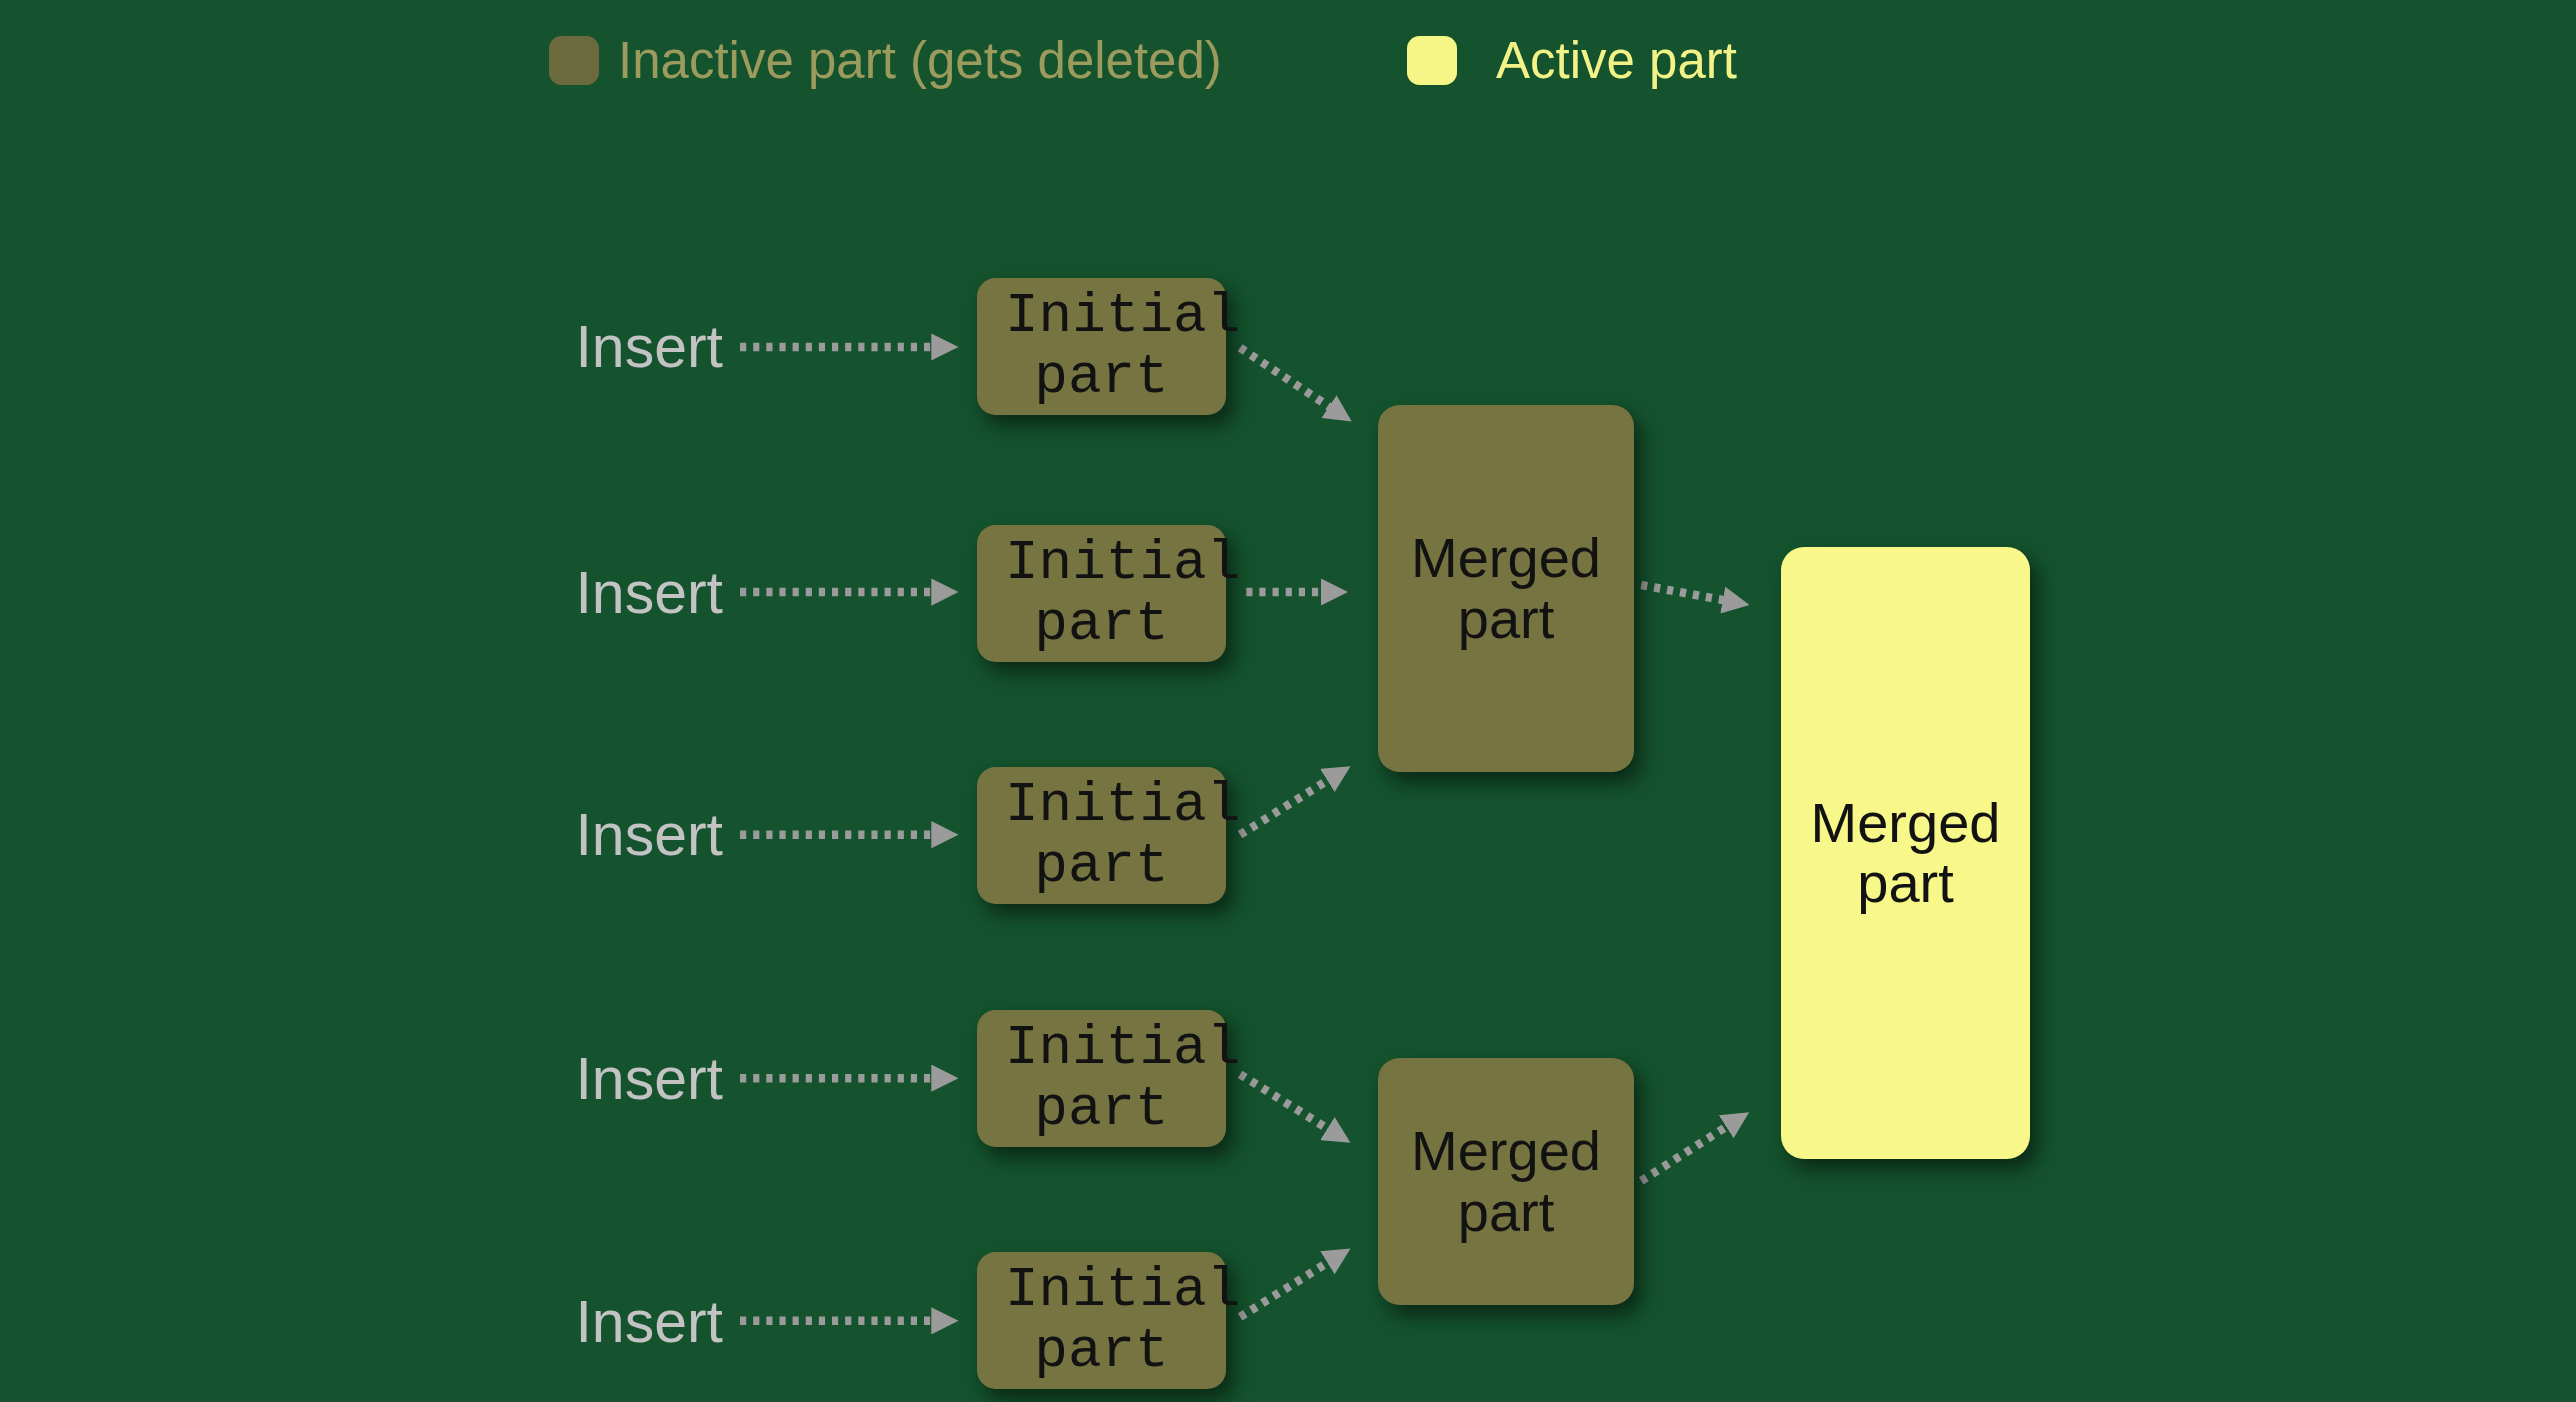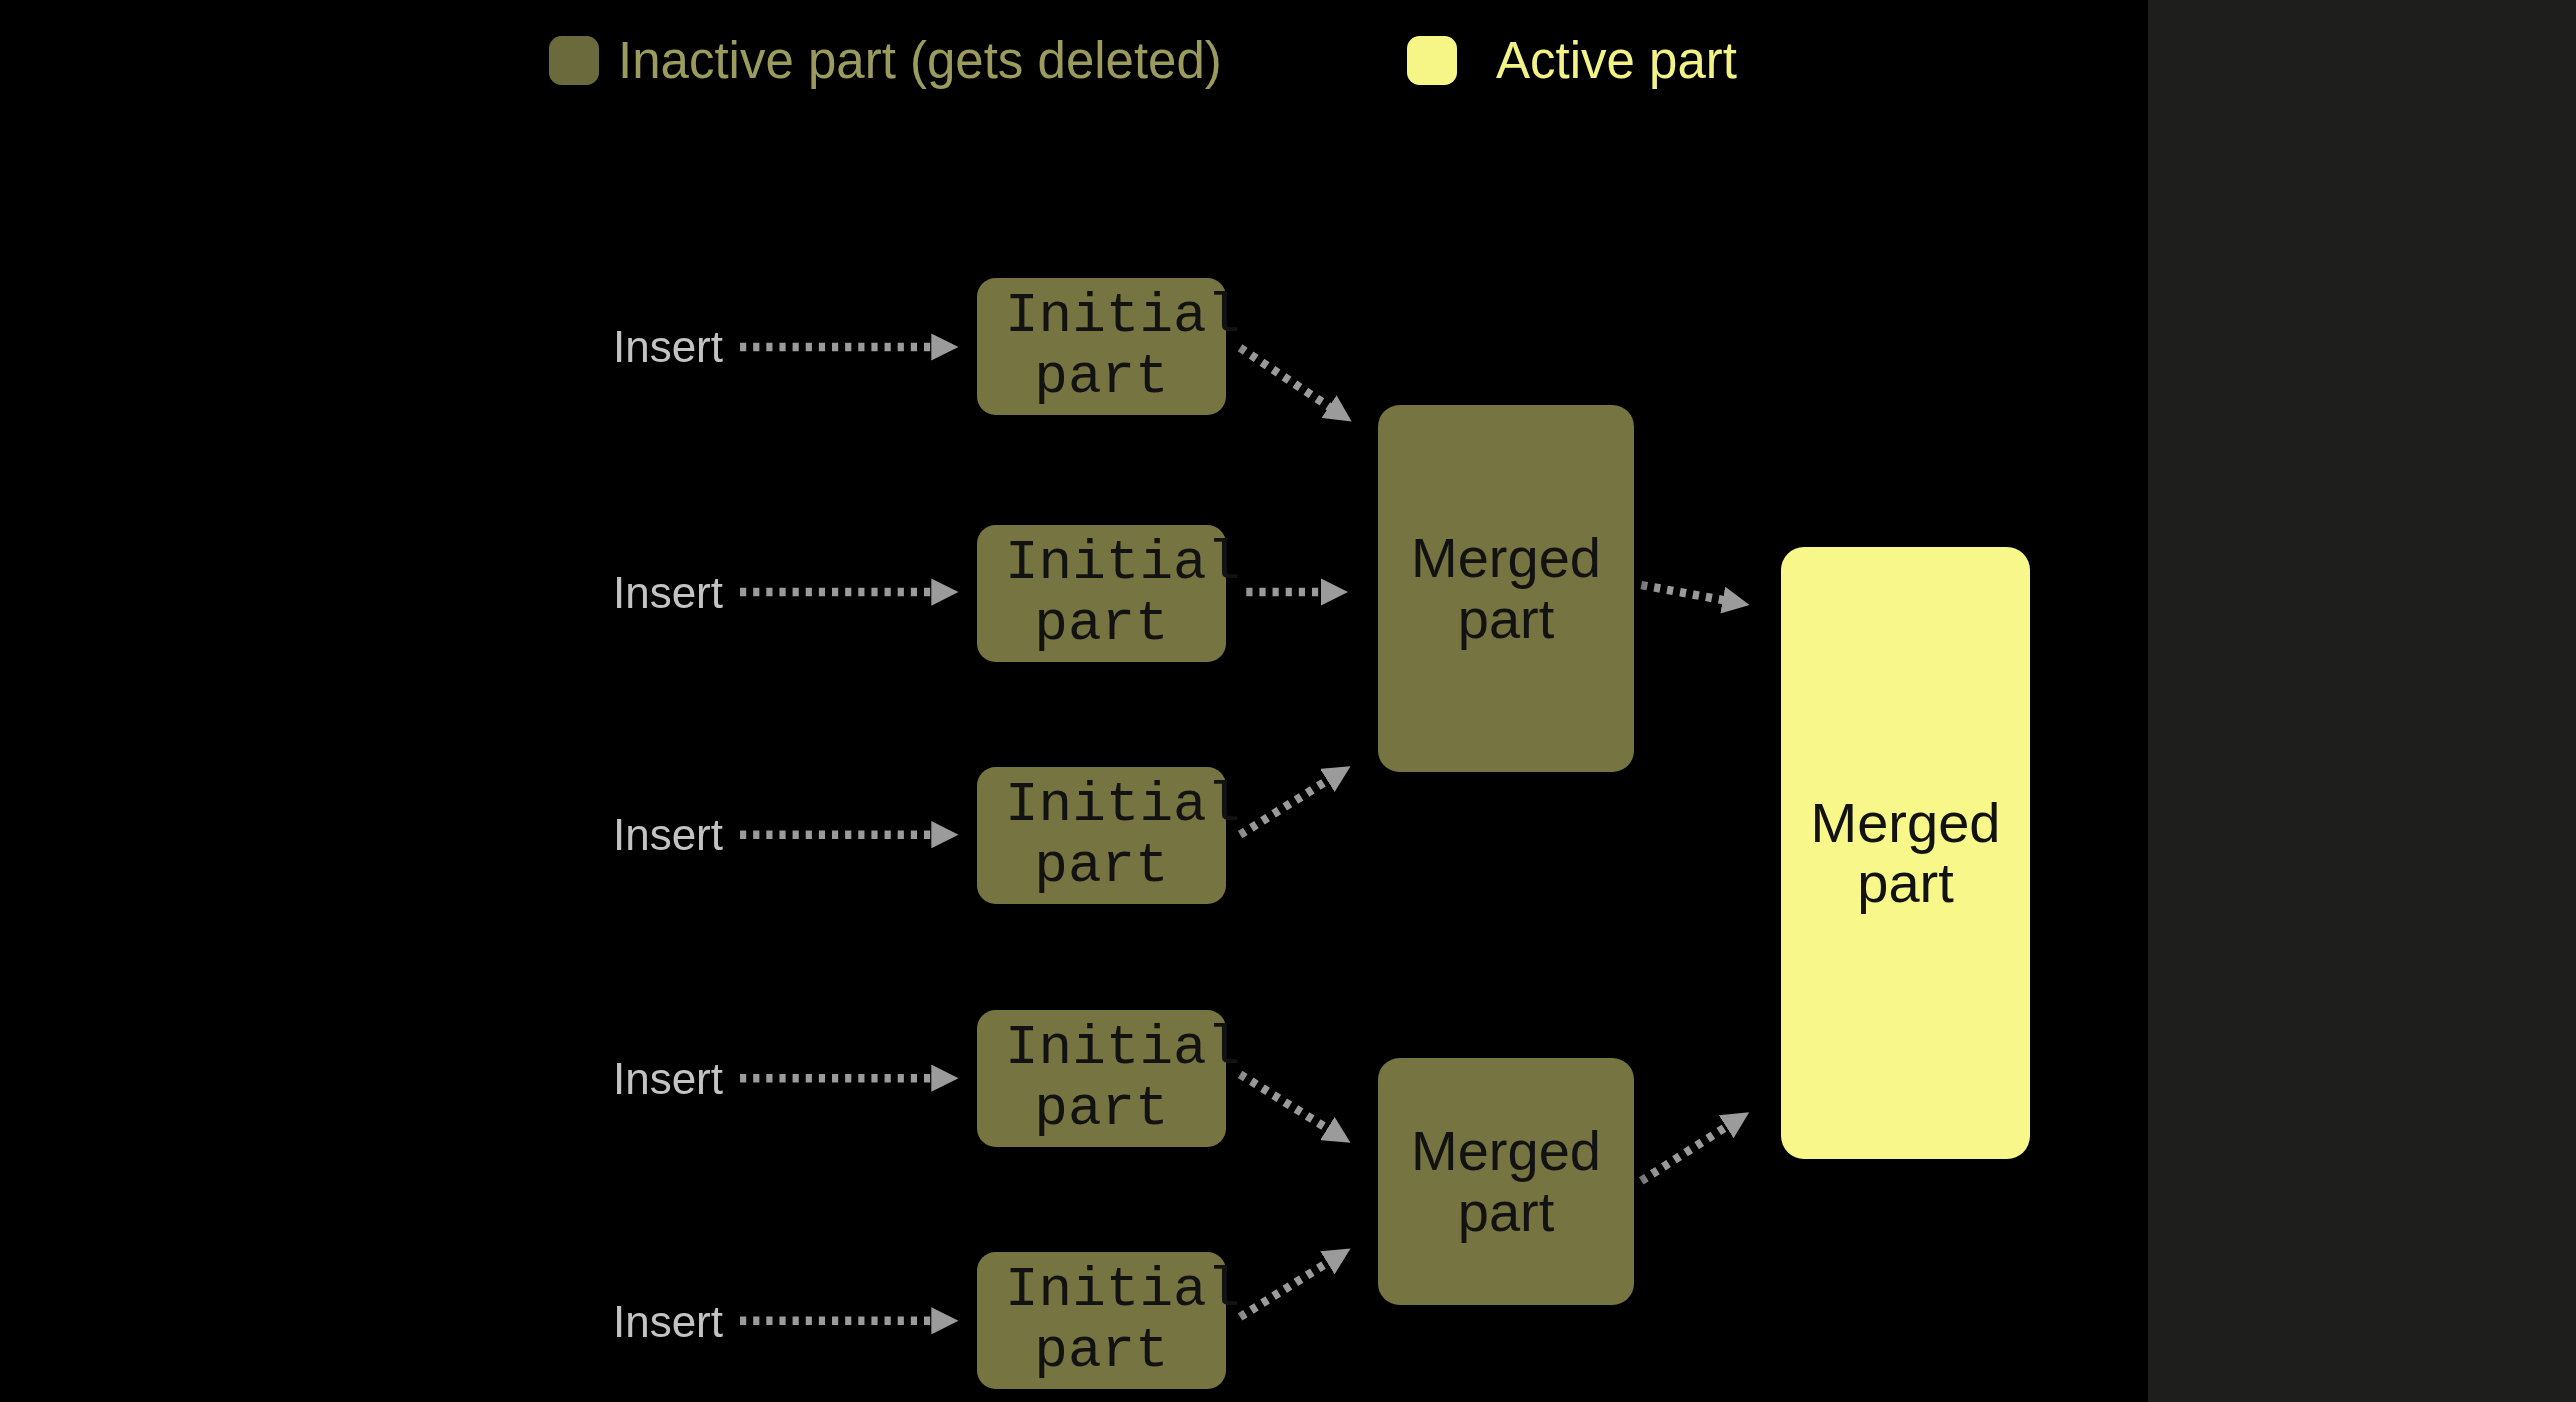--- a/index.html
+++ b/index.html
@@ -2,23 +2,23 @@
 <html style="font-size:12.4px"><head>
 <meta charset="utf-8">
 <style>
   html, body {
     margin: 0;
     padding: 0;
     background: #1e1e1c;
   }
   .stage {
     position: relative;
-    width: 2148px;
+    width: 2576px;
     height: 1402px;
-    background: #000000;
+    background: #14532d;
     overflow: hidden;
     font-family: "Liberation Sans", "DejaVu Sans", sans-serif;
   }
 
   
   .legend-chip {
     position: absolute;
     width: 50px;
     height: 49px;
     border-radius: 12.4px;
@@ -40,21 +40,21 @@
 
   
   .insert-label {
     position: absolute;
     left: 472px;
     width: 251px;
     height: 77px;
     display: flex;
     align-items: center;
     justify-content: flex-end;
-    font-size: 44px;
+    font-size: 59px;
     color: #c3c3c3;
     white-space: nowrap;
   }
   .insert-1 { top: 308px; }
   .insert-2 { top: 554px; }
   .insert-3 { top: 796px; }
   .insert-4 { top: 1040px; }
   .insert-5 { top: 1283px; }
 
   

